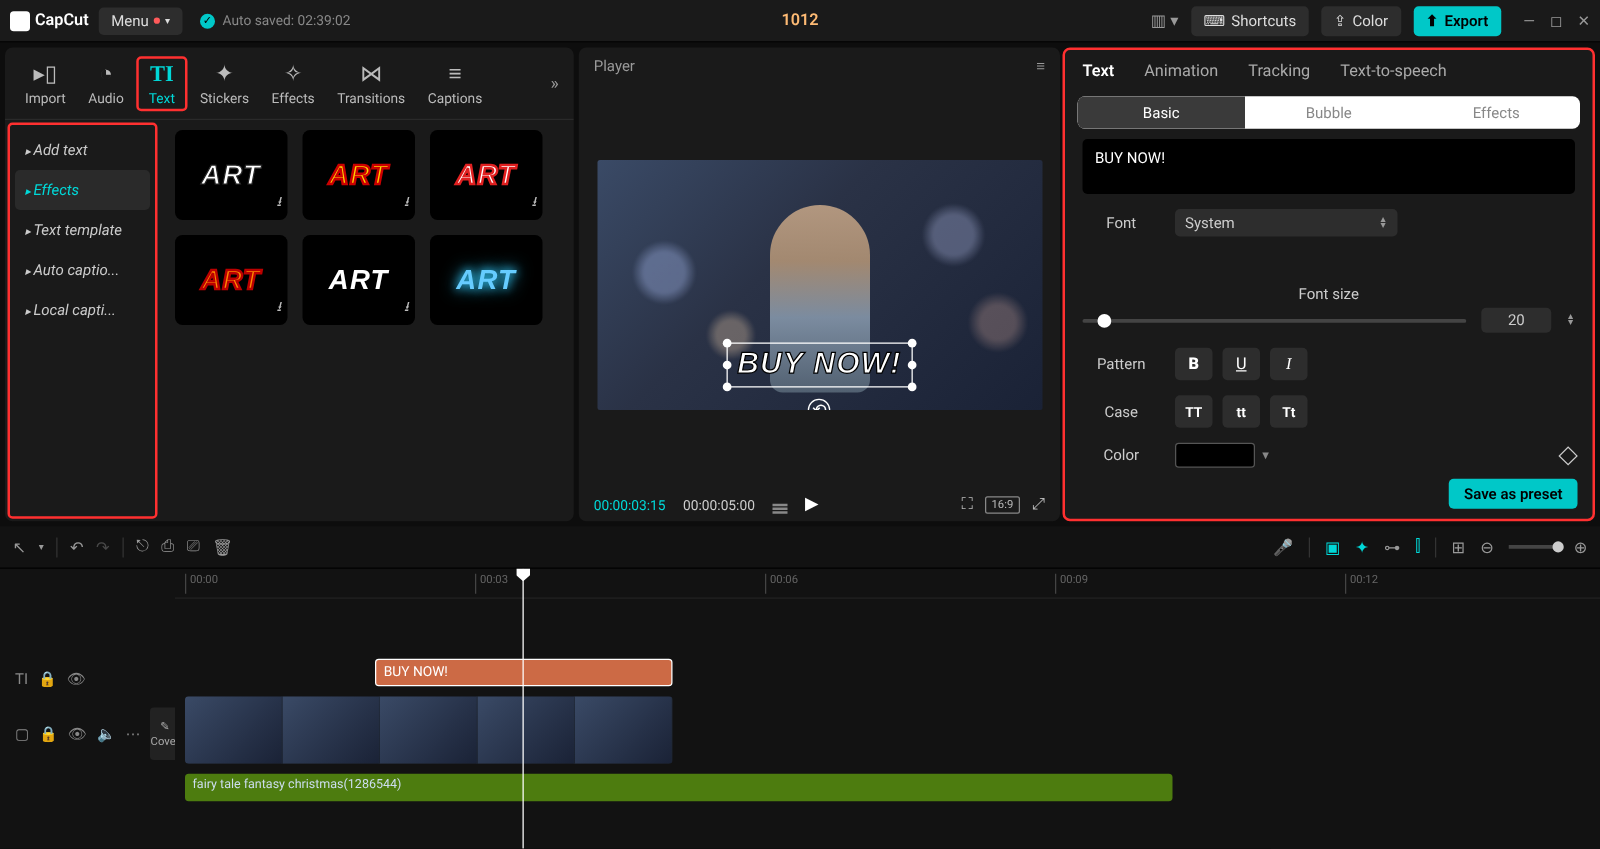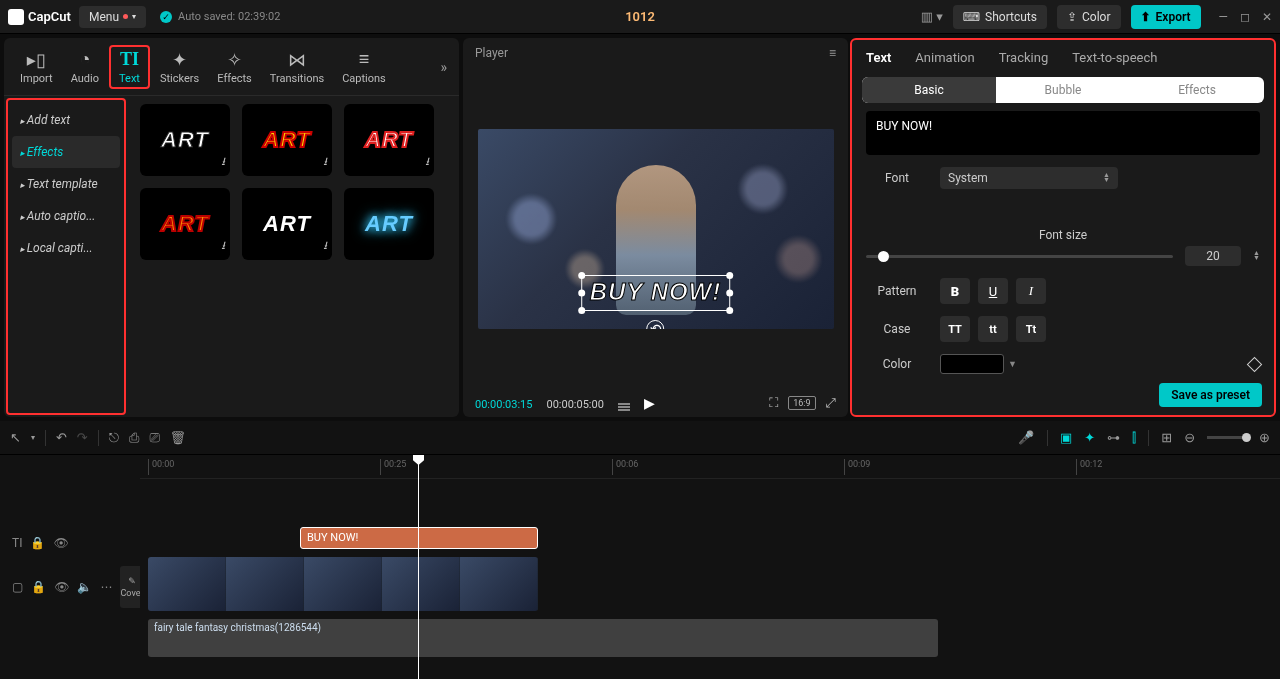--- a/index.html
+++ b/index.html
@@ -130,21 +130,21 @@
 .track-lane { height: 32px; position: relative; margin-top: 2px; }
 .text-clip { position: absolute; left: 160px; top: 2px; height: 22px; width: 238px; background: #cc6a45; border-radius: 3px; border: 1px solid #fff; color: #fff; font-size: 11px; padding: 3px 6px; overflow: hidden; }
 .video-lane { height: 56px; position: relative; }
 .video-clip { position: absolute; left: 8px; top: 0; height: 54px; width: 390px; display: flex; flex-direction: column; border-radius: 3px; overflow: hidden; }
 .vc-label { background: #2a7a8a; color: #fff; font-size: 10px; padding: 2px 5px; overflow: hidden; text-overflow: ellipsis; white-space: nowrap; }
 .vc-thumbs { flex: 1; display: flex; }
 .vc-thumb { flex: 1; background: linear-gradient(135deg, #3a4a66, #1a2236); border-right: 1px solid rgba(0,0,0,.4); }
 .vc2 { left: 226px; width: 174px; }
 
 .audio-lane { height: 28px; margin-top: 6px; position: relative; }
-.audio-clip { position: absolute; left: 8px; top: 0; width: 790px; height: 38px; background: #404040; border-radius: 3px; color: #cde; font-size: 10px; padding: 3px 6px; overflow: hidden; }
+.audio-clip { position: absolute; left: 8px; top: 0; width: 790px; height: 22px; background: #4d7c0f; border-radius: 3px; color: #cde; font-size: 10px; padding: 3px 6px; overflow: hidden; }
 </style>
 </head>
 <body>
 
 <div class="topbar">
   <div class="logo">
     <span class="logo-icon"></span>
     <span>CapCut</span>
   </div>
   <div class="menu-btn">
@@ -397,21 +397,21 @@
         <span class="hi">⋯</span>
         <div class="cover-box">
           <span>✎</span>
           <span>Cover</span>
         </div>
       </div>
     </div>
     <div class="tl-tracks">
       <div class="ruler">
         <span class="ruler-tick" style="left:8px">00:00</span>
-        <span class="ruler-tick" style="left:240px">00:25</span>
+        <span class="ruler-tick" style="left:240px">00:03</span>
         <span class="ruler-tick" style="left:472px">00:06</span>
         <span class="ruler-tick" style="left:704px">00:09</span>
         <span class="ruler-tick" style="left:936px">00:12</span>
       </div>
       <div class="playhead"></div>
       <div class="track-head-row spacer" style="height:44px;"></div>
       <div class="track-lane">
         <div class="text-clip">BUY NOW!</div>
       </div>
       <div class="video-lane">

